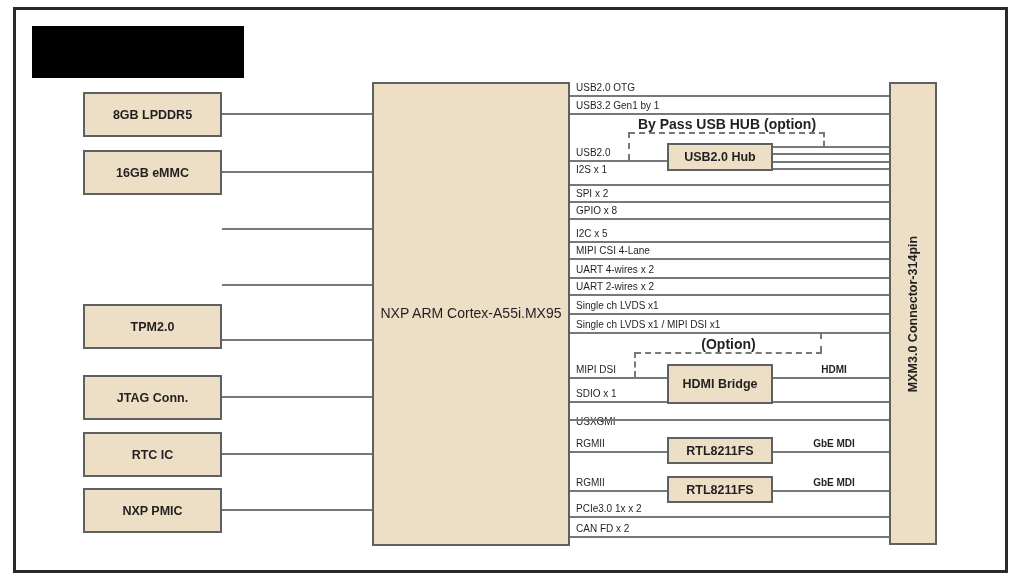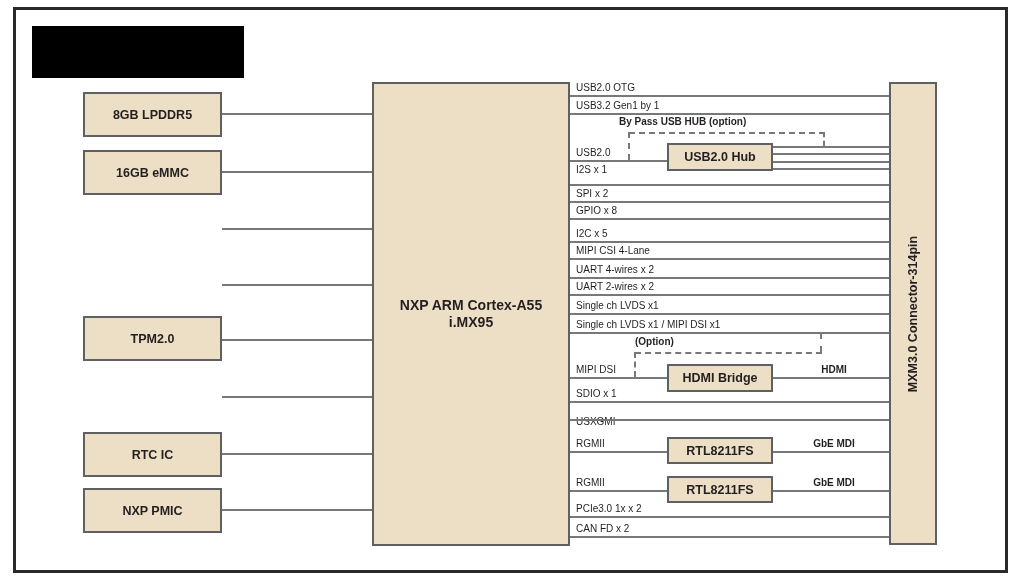--- a/index.html
+++ b/index.html
@@ -13,49 +13,52 @@
   }
   .logo-block { position:absolute; left:32px; top:26px; width:212px; height:52px; background:#000000; }
   .box {
     position:absolute; background:#ecdfc5; border:2px solid #5f6062;
     box-sizing:border-box; display:flex; align-items:center; justify-content:center;
   }
   .module { left:83px; width:139px; height:45px; font-size:12.5px; font-weight:700; }
   .chip   { left:667px; width:106px; font-size:12.5px; font-weight:700; }
   .cpu {
     left:372px; top:82px; width:198px; height:464px;
-    flex-direction:column; font-size:14px; font-weight:700; line-height:1.25; text-align:center;
+    flex-direction:row; font-size:14px; font-weight:400; line-height:1.25; text-align:center;
   }
   .connector { left:889px; top:82px; width:48px; height:463px; }
   .connector span { transform:rotate(-90deg); white-space:nowrap; font-size:12.5px; font-weight:700; }
   .wire  { position:absolute; height:2px; background:#77787a; }
   .wire.full  { left:570px; width:319px; }
   .wire.tochip{ left:570px; width:97px; }
   .wire.out   { left:773px; width:116px; }
   .dash-h { position:absolute; height:0; border-top:2px dashed #77787a; }
   .dash-v { position:absolute; width:0; border-left:2px dashed #77787a; }
   .bus-label { position:absolute; left:576px; font-size:10px; font-weight:400; white-space:nowrap; }
   .out-label { position:absolute; left:784px; width:100px; text-align:center; font-size:10px; font-weight:700; white-space:nowrap; }
-  .note { position:absolute; font-size:10px; font-weight:700; white-space:nowrap; }
+  .note { position:absolute; font-size:14px; font-weight:700; text-align:center; white-space:nowrap; }
 </style>
 </head>
 <body>
 
 <div class="stage">
   <div class="frame"></div>
   <div class="logo-block"></div>
 
   <div class="box module" style="top:92px">
       <span>8GB LPDDR5</span>
     </div>
   <div class="box module" style="top:150px">
       <span>16GB eMMC</span>
     </div>
-  <div class="box module" style="top:316px">
+  <div class="box module" style="top:304px">
       <span>TPM2.0</span>
+    </div>
+  <div class="box module" style="top:375px">
+      <span>JTAG Conn.</span>
     </div>
   <div class="box module" style="top:488px">
       <span>NXP PMIC</span>
     </div>
   <div class="box module" style="top:432px">
       <span>RTC IC</span>
     </div>
 
   <div class="wire" style="left:222px;width:150px;top:113px"></div>
   <div class="wire" style="left:222px;width:150px;top:171px"></div>
@@ -115,21 +118,21 @@
   <div class="wire out" style="top:153px"></div>
   <div class="wire out" style="top:161px"></div>
   <div class="wire out" style="top:168px"></div>
   <div class="note" style="left:619px;top:116px;width:216px">By Pass USB HUB (option)</div>
   <div class="dash-h" style="left:629px;top:132px;width:196px"></div>
   <div class="dash-v" style="left:628px;top:132px;height:28px"></div>
   <div class="dash-v" style="left:823px;top:132px;height:14px"></div>
 
   <div class="bus-label" style="top:364px">MIPI DSI</div>
   <div class="wire tochip" style="top:377px"></div>
-  <div class="box chip" style="top:364px;height:28px">
+  <div class="box chip" style="top:364px;height:40px">
     <span>HDMI Bridge</span>
   </div>
   <div class="wire out" style="top:377px"></div>
   <div class="out-label" style="top:364px">HDMI</div>
   <div class="note" style="left:635px;top:336px;width:187px">(Option)</div>
   <div class="dash-h" style="left:635px;top:352px;width:187px"></div>
   <div class="dash-v" style="left:634px;top:352px;height:25px"></div>
   <div class="dash-v" style="left:820px;top:333px;height:19px"></div>
 
   <div class="bus-label" style="top:438px">RGMII</div>

